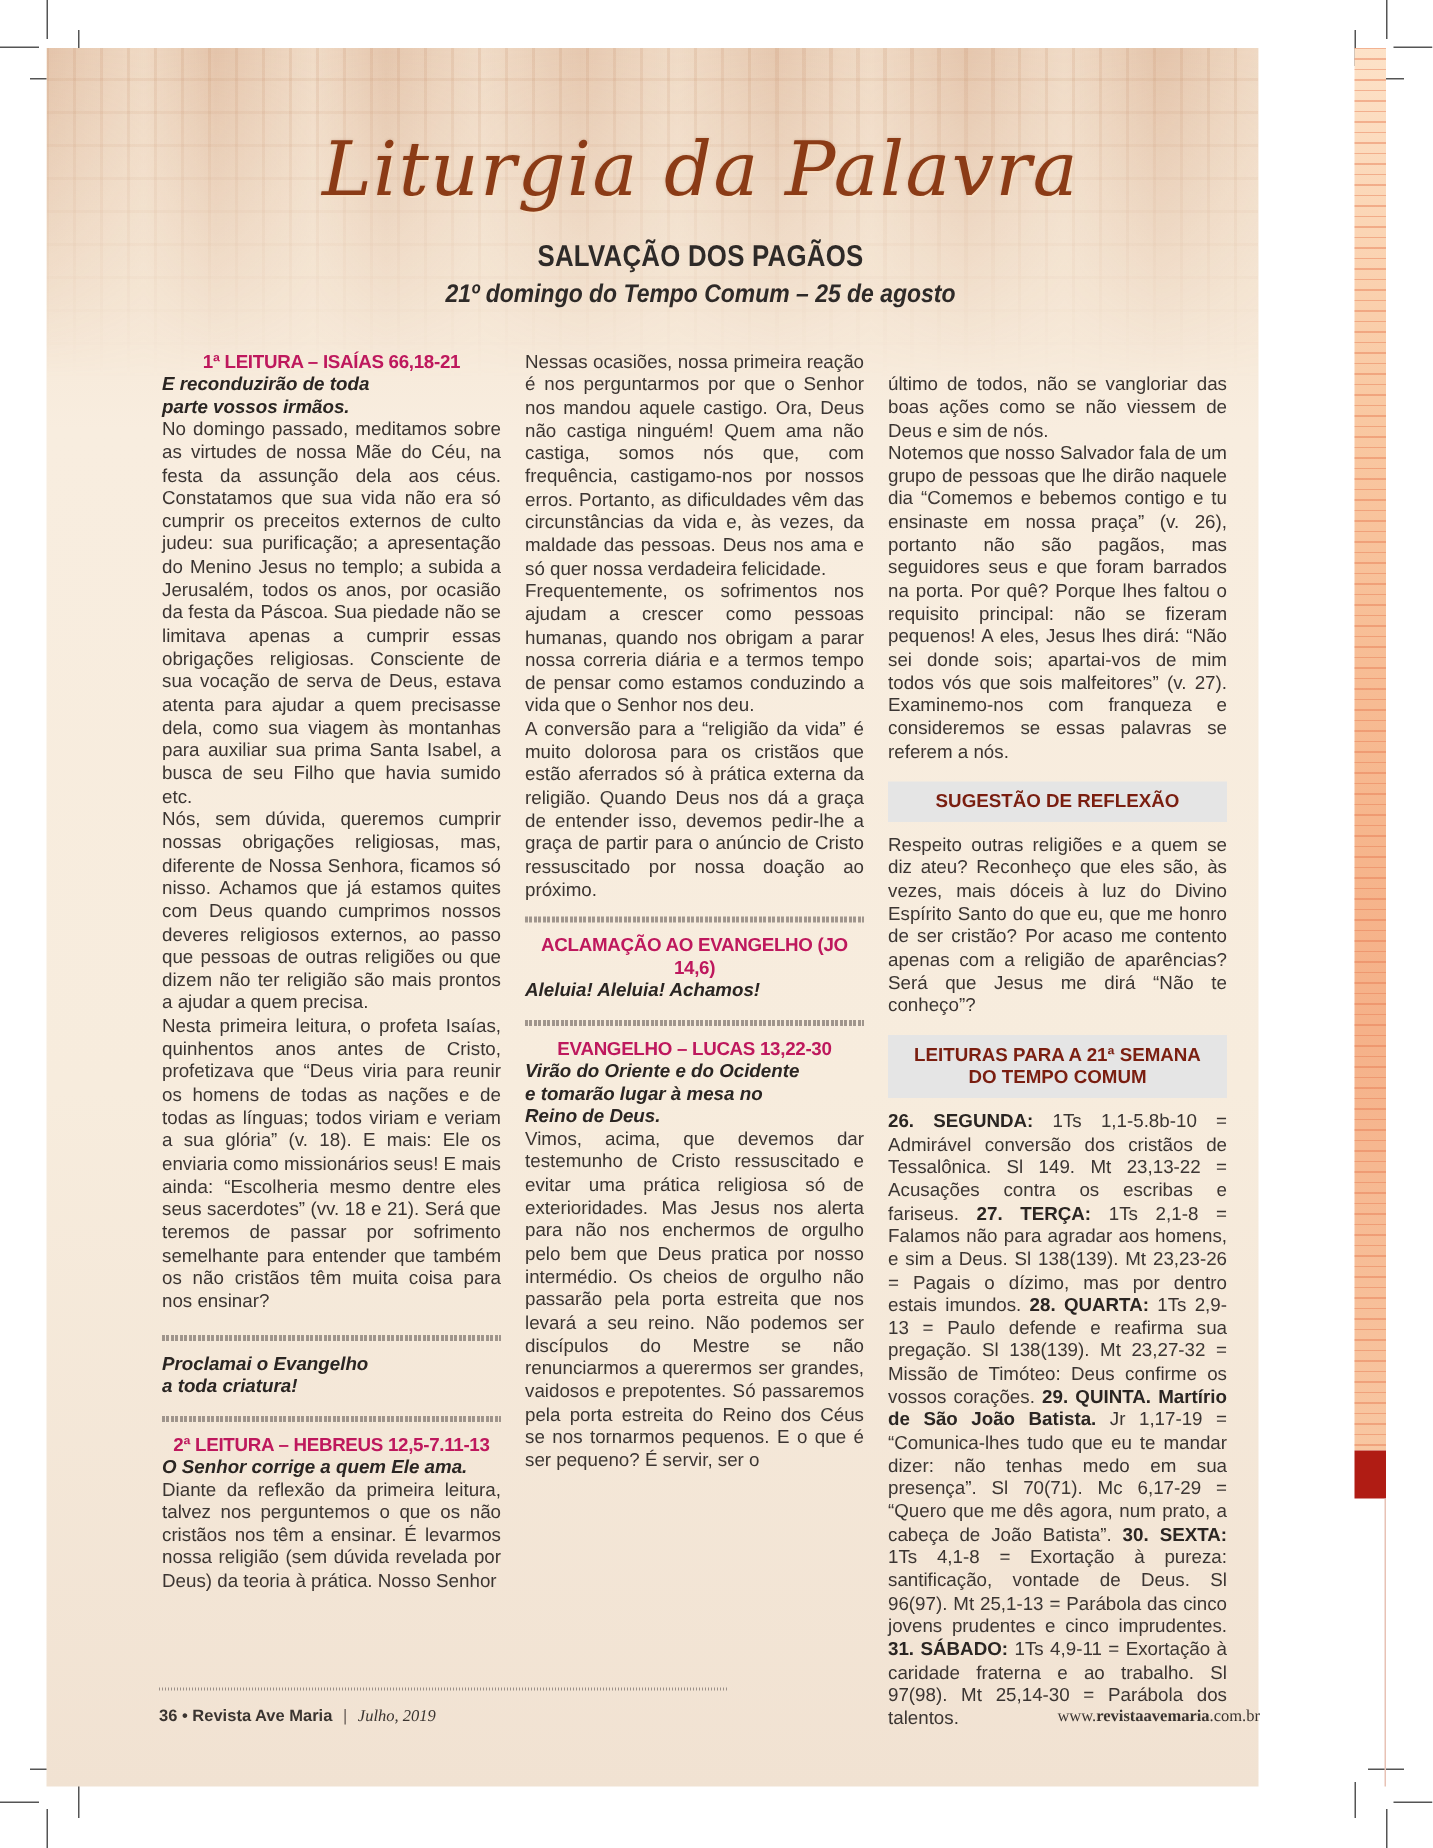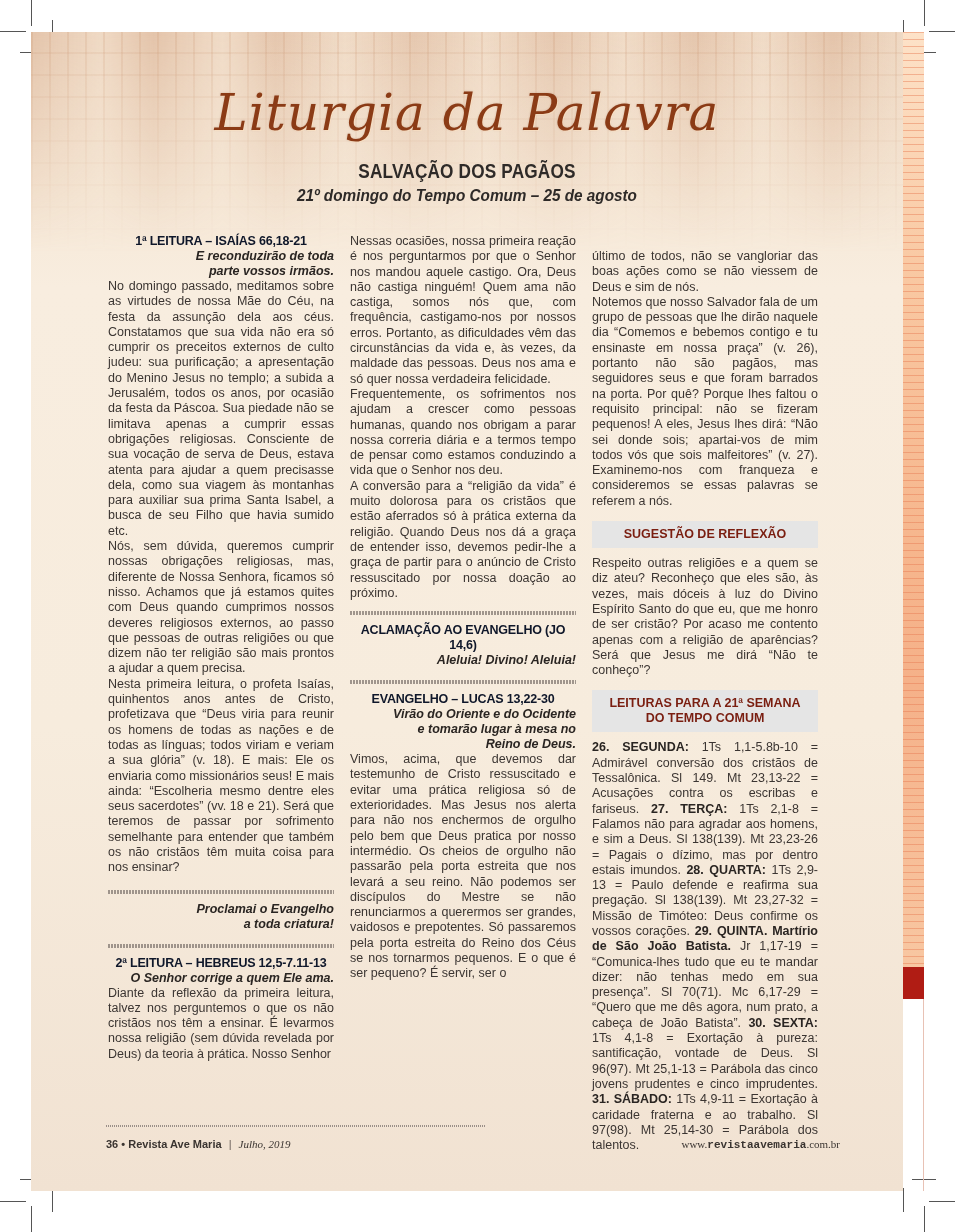--- a/index.html
+++ b/index.html
@@ -1,20 +1,20 @@
 <!DOCTYPE html>
 <html><head>
 <meta charset="utf-8">
 <style>
   * { box-sizing: border-box; margin: 0; padding: 0; }
   html, body { width: 955px; height: 1232px; background: #ffffff; overflow: hidden; }
   body { position: relative; font-family: "Liberation Sans", sans-serif; color: #3a3430; }
 
   .page {
-    position: absolute; left: 31px; top: 32px; width: 872px; height: 1159px;
+    position: absolute; left: 31px; top: 32px; width: 808px; height: 1159px;
     background: linear-gradient(180deg, #f3e2d0 0%, #f6e8d7 14%, #f8eddf 22%, #f7ecdd 60%, #f1e2d2 100%);
     overflow: hidden;
   }
   .stained {
     position: absolute; left: 0; top: 0; width: 100%; height: 220px;
     background:
       repeating-linear-gradient(90deg, rgba(190,130,90,0.16) 0px, rgba(190,130,90,0.16) 2px, transparent 2px, transparent 18px),
       repeating-linear-gradient(0deg, rgba(190,130,90,0.12) 0px, rgba(190,130,90,0.12) 2px, transparent 2px, transparent 22px),
       linear-gradient(90deg,
         rgba(200,140,100,0.35) 0%, rgba(220,170,130,0.15) 8%, rgba(200,140,100,0.35) 14%,
@@ -56,22 +56,22 @@
 
   .col {
     position: absolute; top: 200px; width: 226px;
     font-size: 12.5px; line-height: 15.3px; text-align: justify; color: #3b3532;
   }
   .col p { text-indent: 0; }
   .col-1 { left: 108px; }
   .col-2 { left: 350px; }
   .col-3 { left: 592px; margin-top: 15px; }
 
-  .sec-head { text-align: center; font-weight: bold; font-size: 12.5px; line-height: 15px; color: #0f172a; letter-spacing: -0.2px; }
-  .sec-sub { text-align: right; font-weight: bold; font-style: italic; font-size: 12.5px; line-height: 15px; color: #2a2522; }
+  .sec-head { text-align: center; font-weight: bold; font-size: 12.5px; line-height: 15px; color: #be185d; letter-spacing: -0.2px; }
+  .sec-sub { text-align: left; font-weight: bold; font-style: italic; font-size: 12.5px; line-height: 15px; color: #2a2522; }
 
   .divider {
     height: 4px; margin: 8px 0 8px 0;
     background: repeating-linear-gradient(90deg, #7a706a 0px, #7a706a 2px, transparent 2px, transparent 3px);
     opacity: 0.7;
   }
   .box-head {
     background: #e5e5e5; color: #7a1e10; font-weight: bold; text-align: center;
     font-size: 12.5px; line-height: 15px; padding: 6px 4px; margin: 12px 0 8px 0;
   }
@@ -79,21 +79,21 @@
 
   .foot-dots {
     position: absolute; left: 106px; top: 1125px; width: 380px; height: 2px;
     background: repeating-linear-gradient(90deg, #9a8f88 0px, #9a8f88 1px, transparent 1px, transparent 2px);
   }
   .foot-left { position: absolute; left: 106px; top: 1138px; font-size: 11px; color: #3a3430; }
   .foot-left .mag { font-weight: bold; }
   .foot-left .sep { margin: 0 4px; color: #6a605a; }
   .foot-left .date { font-family: "Liberation Serif", serif; font-style: italic; }
   .foot-right { position: absolute; right: 115px; top: 1138px; font-size: 11px; font-family: "Liberation Serif", serif; color: #3a3430; }
-  .foot-right b { font-family: Liberation Mono, monospace; }
+  .foot-right b { font-family: Liberation Serif, serif; }
 </style>
 </head>
 <body>
 
 <div class="crop" style="left:31px;top:0;width:1px;height:26px;"></div>
 <div class="crop" style="left:0;top:31px;width:26px;height:1px;"></div>
 <div class="crop" style="left:52px;top:20px;width:1px;height:24px;"></div>
 <div class="crop" style="left:20px;top:52px;width:24px;height:1px;"></div>
 <div class="crop" style="left:924px;top:0;width:1px;height:26px;"></div>
 <div class="crop" style="left:929px;top:31px;width:26px;height:1px;"></div>
@@ -138,21 +138,21 @@
   <p>Diante da reflexão da primeira leitura, talvez nos perguntemos o que os não cristãos nos têm a ensinar. É levarmos nossa religião (sem dúvida revelada por Deus) da teoria à prática. Nosso Senhor</p>
 </div>
 
 <div class="col col-2" style="top:234px;">
   <p>Nessas ocasiões, nossa primeira reação é nos perguntarmos por que o Senhor nos mandou aquele castigo. Ora, Deus não castiga ninguém! Quem ama não castiga, somos nós que, com frequência, castigamo-nos por nossos erros. Portanto, as dificuldades vêm das circunstâncias da vida e, às vezes, da maldade das pessoas. Deus nos ama e só quer nossa verdadeira felicidade.</p>
   <p>Frequentemente, os sofrimentos nos ajudam a crescer como pessoas humanas, quando nos obrigam a parar nossa correria diária e a termos tempo de pensar como estamos conduzindo a vida que o Senhor nos deu.</p>
   <p>A conversão para a “religião da vida” é muito dolorosa para os cristãos que estão aferrados só à prática externa da religião. Quando Deus nos dá a graça de entender isso, devemos pedir-lhe a graça de partir para o anúncio de Cristo ressuscitado por nossa doação ao próximo.</p>
 
   <div class="divider" style="margin-top:10px;"></div>
   <div class="sec-head">ACLAMAÇÃO AO EVANGELHO (JO 14,6)</div>
-  <div class="sec-sub">Aleluia! Divino! Aleluia!</div>
+  <div class="sec-sub">Aleluia! Aleluia! Achamos!</div>
 
   <div class="divider" style="margin-top:12px;"></div>
   <div class="sec-head">EVANGELHO – LUCAS 13,22-30</div>
   <div class="sec-sub">Virão do Oriente e do Ocidente</div>
   <div class="sec-sub">e tomarão lugar à mesa no</div>
   <div class="sec-sub">Reino de Deus.</div>
   <p>Vimos, acima, que devemos dar testemunho de Cristo ressuscitado e evitar uma prática religiosa só de exterioridades. Mas Jesus nos alerta para não nos enchermos de orgulho pelo bem que Deus pratica por nosso intermédio. Os cheios de orgulho não passarão pela porta estreita que nos levará a seu reino. Não podemos ser discípulos do Mestre se não renunciarmos a querermos ser grandes, vaidosos e prepotentes. Só passaremos pela porta estreita do Reino dos Céus se nos tornarmos pequenos. E o que é ser pequeno? É servir, ser o</p>
 </div>
 
 <div class="col col-3" style="top:234px;">

